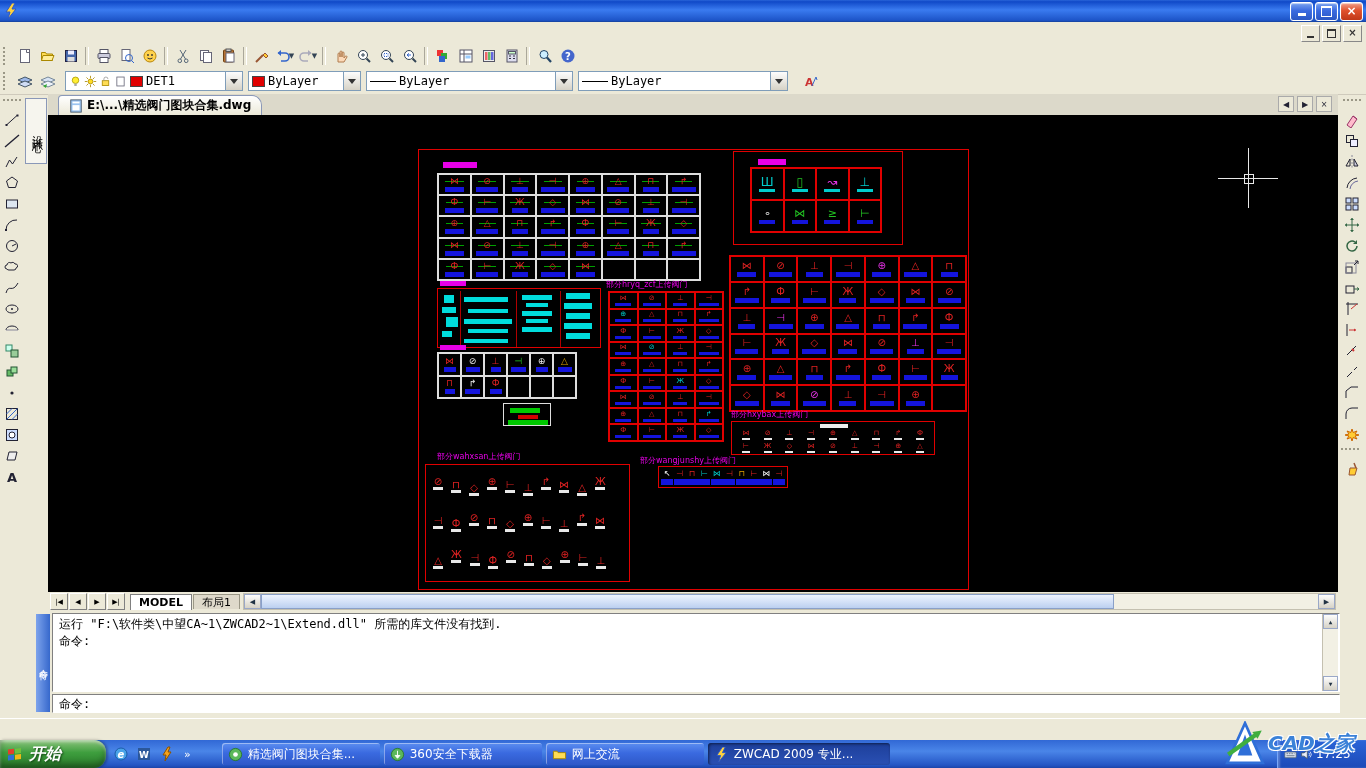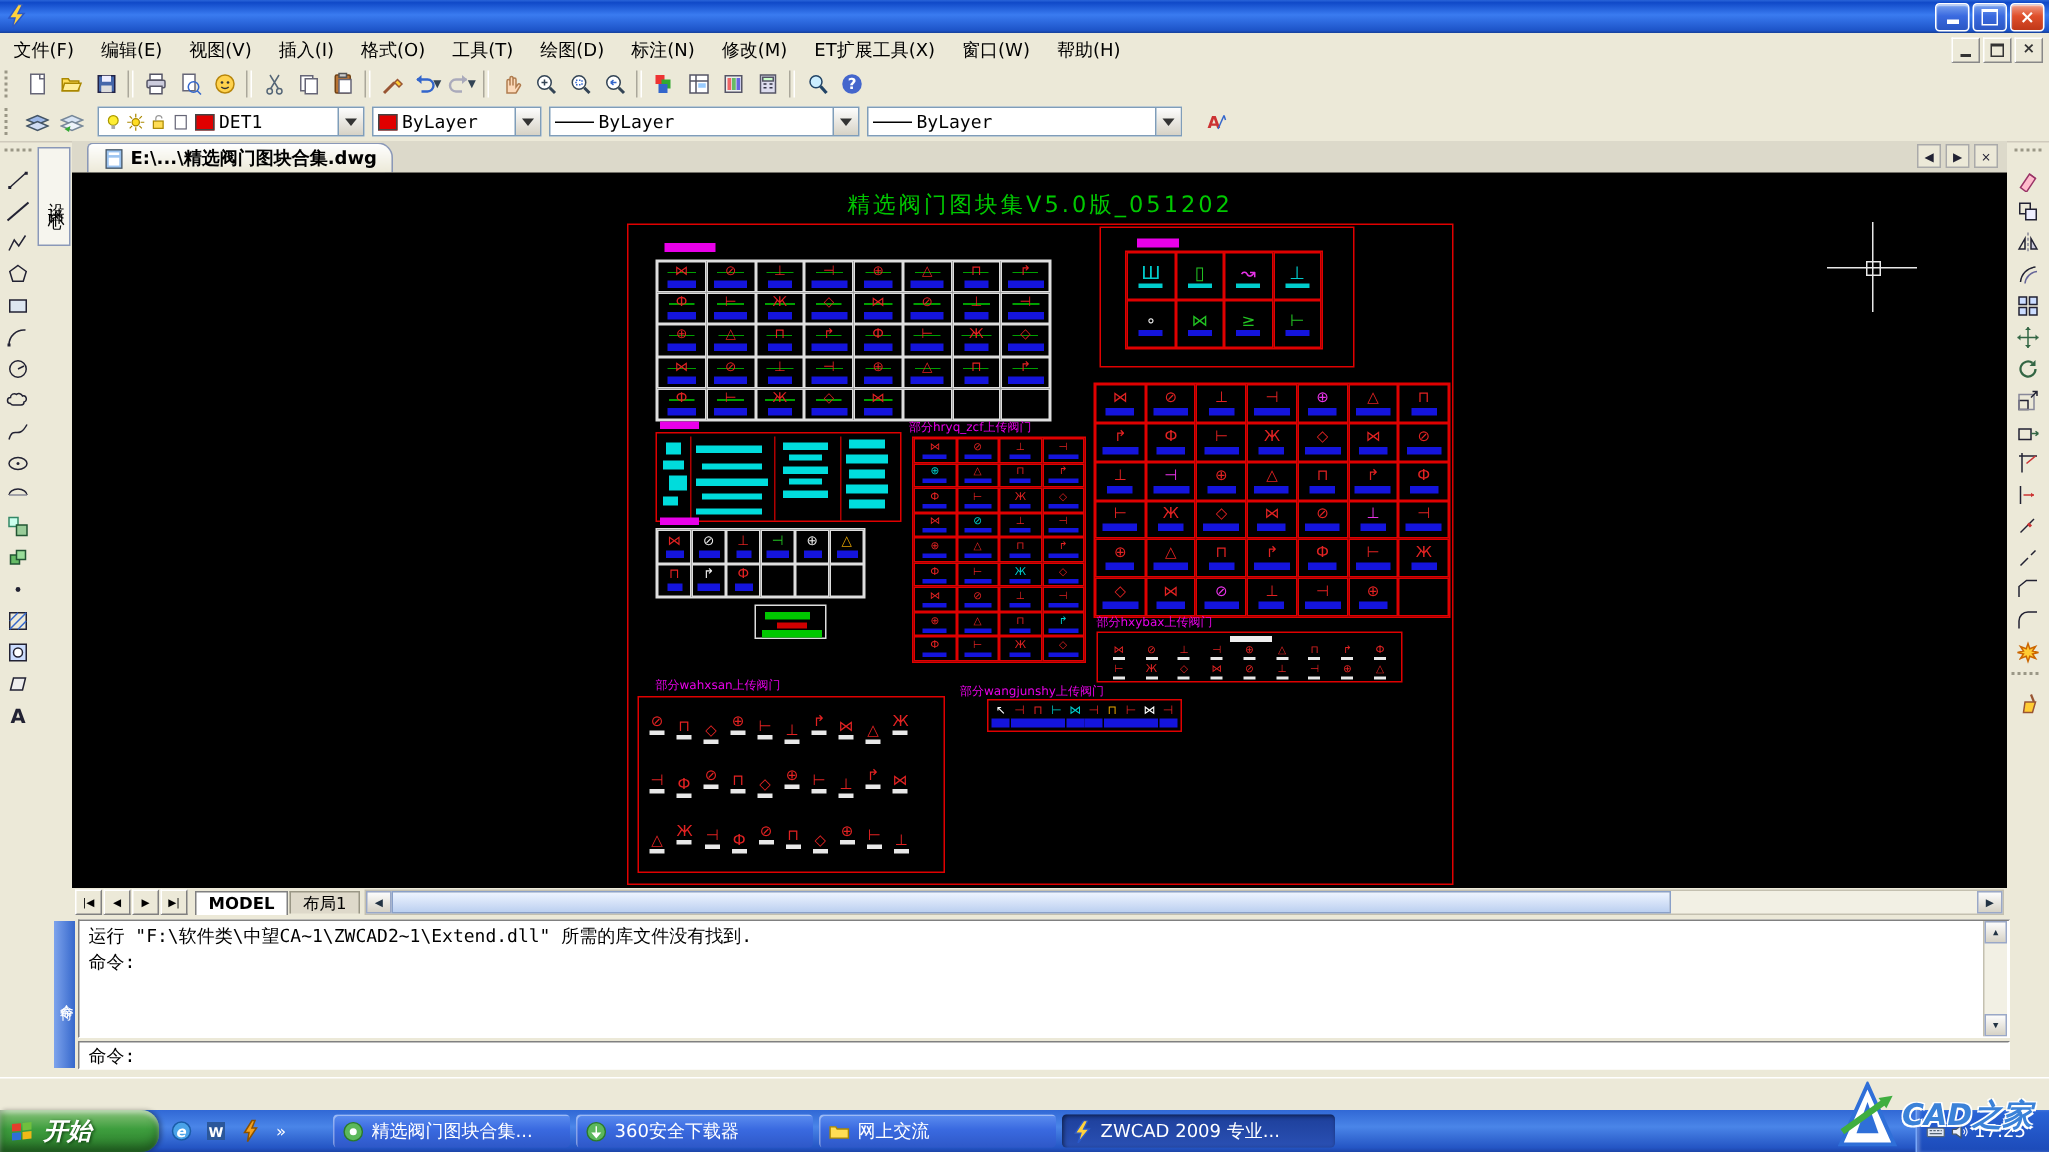--- a/index.html
+++ b/index.html
@@ -118,34 +118,20 @@
     <span class="wbtn">
         <span class="glyph-max"></span>
       </span>
     <span class="wbtn close">
         <span class="glyph-x">×</span>
       </span>
   </span>
 </div>
 
 <div class="abs" id="menubar">
-  <span id="menu-items" style="display:flex">
-      <span class="menu-item">文件(F)</span>
-      <span class="menu-item">编辑(E)</span>
-      <span class="menu-item">视图(V)</span>
-      <span class="menu-item">插入(I)</span>
-      <span class="menu-item">格式(O)</span>
-      <span class="menu-item">工具(T)</span>
-      <span class="menu-item">绘图(D)</span>
-      <span class="menu-item">标注(N)</span>
-      <span class="menu-item">修改(M)</span>
-      <span class="menu-item">ET扩展工具(X)</span>
-      <span class="menu-item">窗口(W)</span>
-      <span class="menu-item">帮助(H)</span>
-    </span>
   <span class="mdibtns">
     <span class="mdib">
         <span class="glyph-min2"></span>
       </span>
     <span class="mdib">
         <span class="glyph-res"></span>
       </span>
     <span class="mdib">
         <span class="glyph-x2">×</span>
       </span>
@@ -747,21 +733,20 @@
             <path d="M10 2l2 5" stroke="#953" stroke-width="1.5"></path>
             <path d="M6 7h7l-2 7H5z" fill="#fc3" stroke="#953"></path>
           </svg>
         </span>
       </span>
     </span>
 </div>
 
 <div class="abs" id="canvas">
     <div class="cadrect" style="border: 1px solid rgb(224, 0, 0); left: 370px; top: 34px; width: 551px; height: 441px;"></div>
-    <div class="drawtitle" style="left: 370px; top: 12px; width: 551px;">精选阀门图块集V5.0版_051202</div>
     <div class="cadrect" style="background: rgb(232, 0, 232); left: 395px; top: 47px; width: 34px; height: 6px;"></div>
     <div class="cad-grid" style="--gb: #dedede; border: 1px solid rgb(222, 222, 222); grid-template-columns: repeat(8, 1fr); grid-template-rows: repeat(5, 1fr); left: 389px; top: 58px; width: 262px; height: 106px;">
       <div class="cad-cell">
         <span class="sym lined" style="font-size: 9px; color: rgb(226, 34, 34);">⋈</span>
         <span class="cbar" style="background: rgb(20, 20, 220); width: 19px; height: 5px;"></span>
       </div>
       <div class="cad-cell">
         <span class="sym lined" style="font-size: 9px; color: rgb(226, 34, 34);">⊘</span>
         <span class="cbar" style="background: rgb(20, 20, 220); width: 22px; height: 5px;"></span>
       </div>

